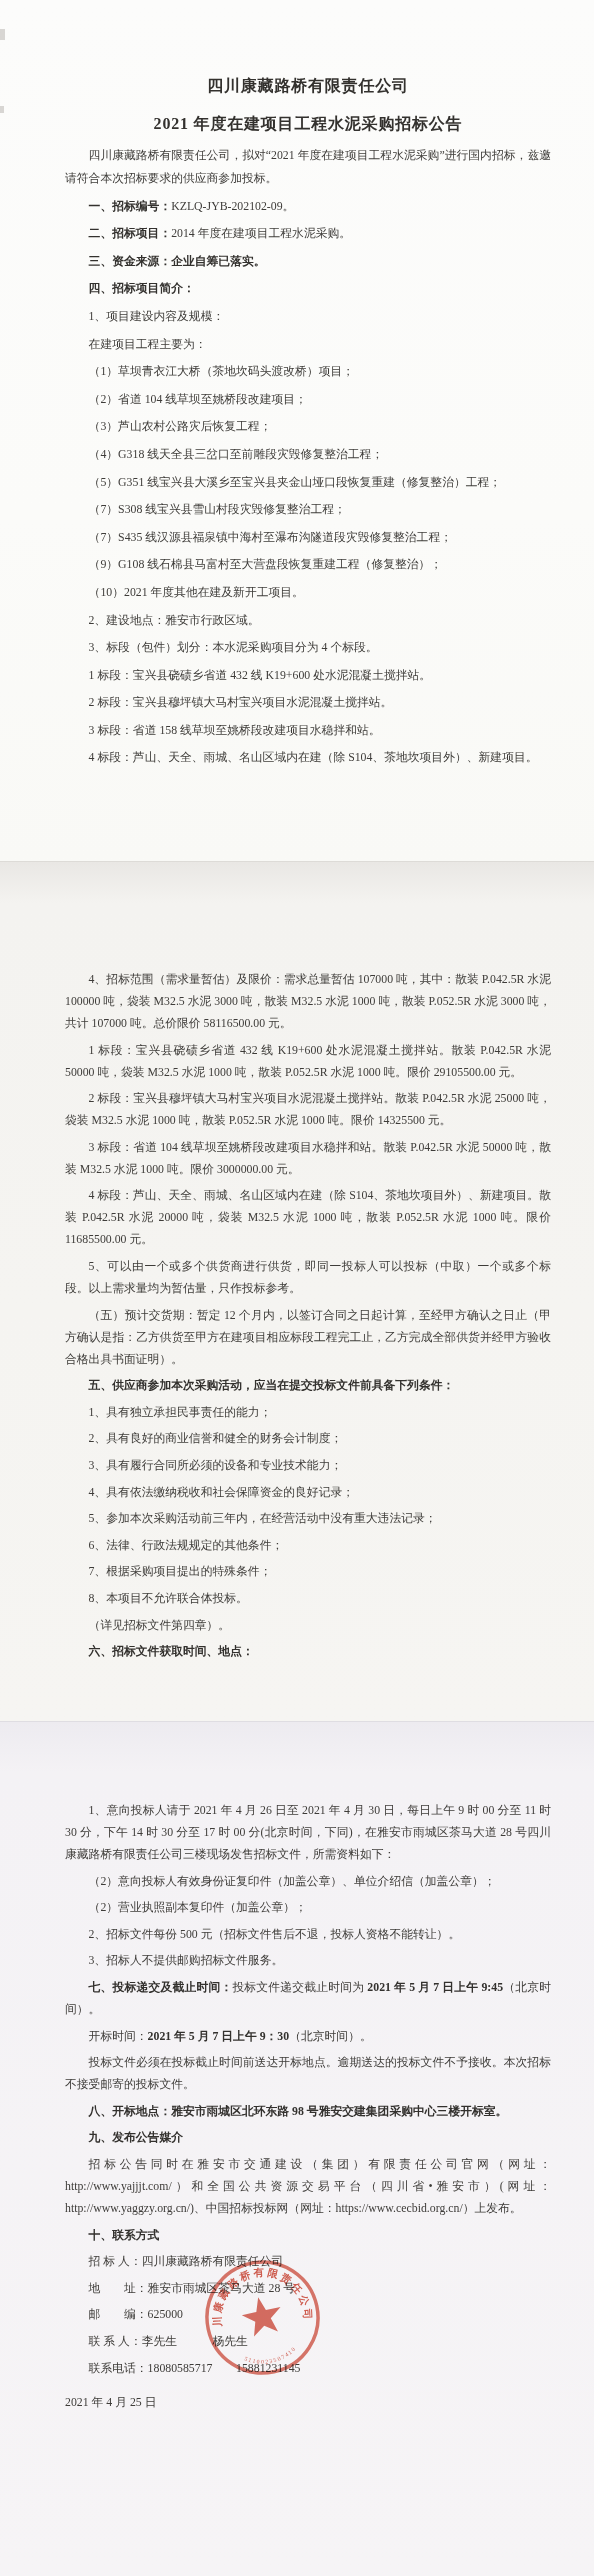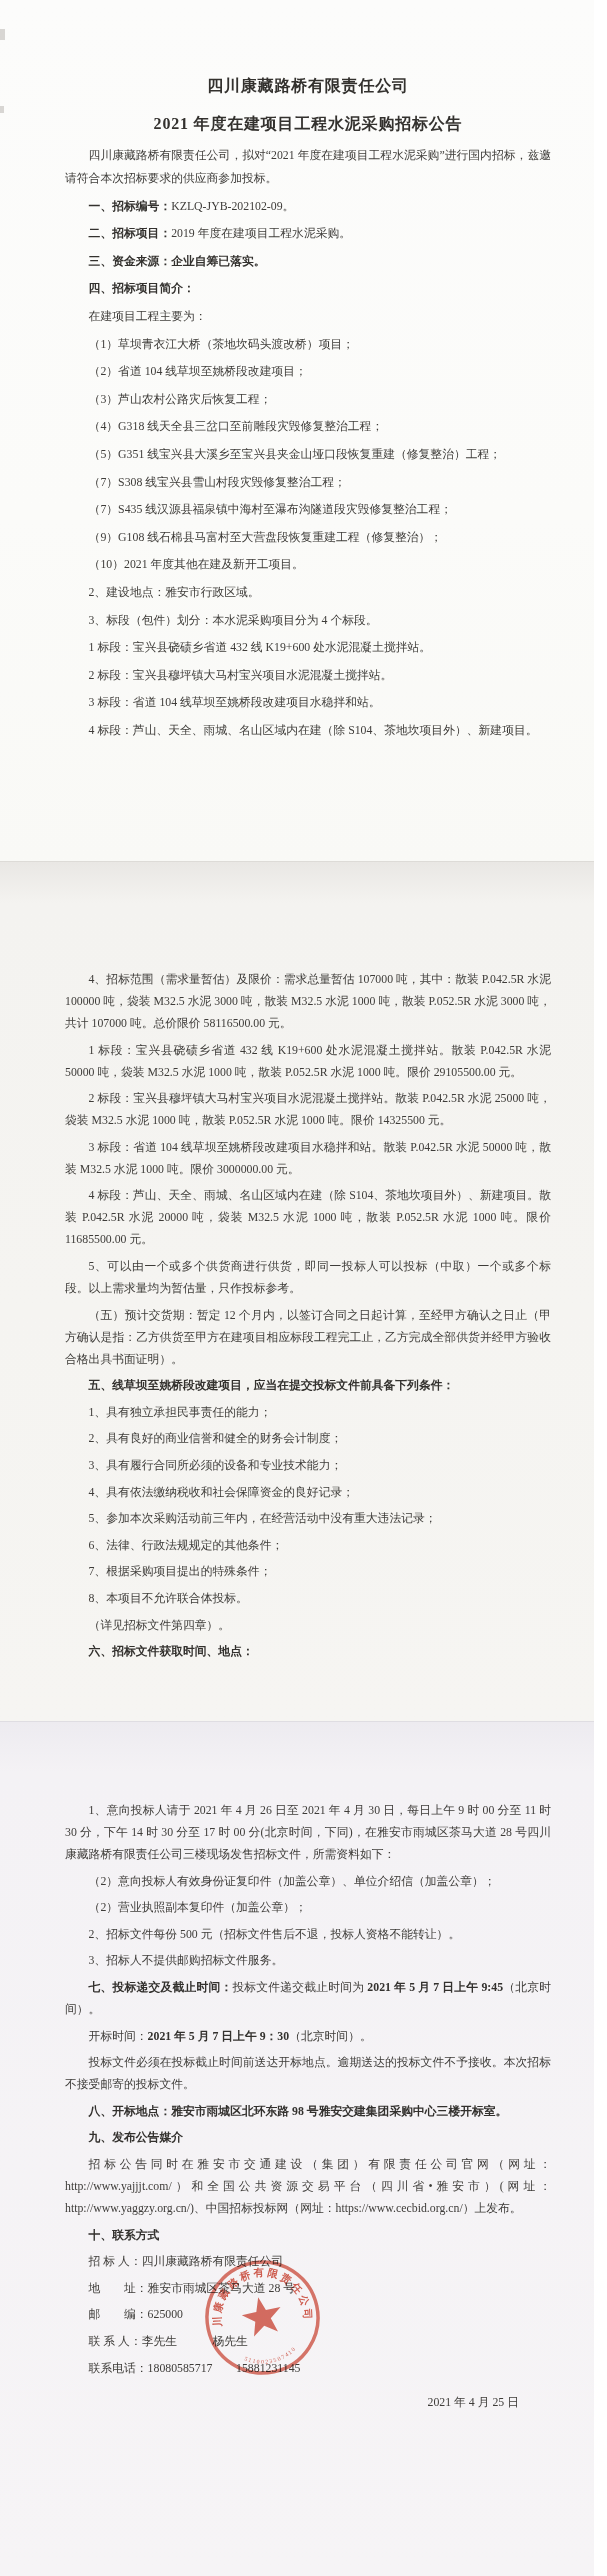--- a/index.html
+++ b/index.html
@@ -6,69 +6,70 @@
   body{width:607px;font-family:"Liberation Serif","DejaVu Serif",serif;color:#3e3c39;}
   .canvas{position:relative;width:594px;height:2576px;background:#fdfdfc;overflow:hidden;}
   .page{position:relative;box-sizing:border-box;padding-left:65px;padding-right:43px;overflow:hidden;}
   .page-1{height:861px;padding-top:68px;background:linear-gradient(180deg,#fcfcfb 0,#fbfbf9 60%,#f9f9f6 100%);}
   .page-2{height:860px;padding-top:106px;background:linear-gradient(180deg,#e9e7e4 0,#f4f3f0 41px,#f6f5f2 100%);border-top:0.8px solid #dddbd7;}
   .page-3{height:855px;padding-top:77px;background:linear-gradient(180deg,#edebf0 0,#f4f2f5 50px,#f6f4f6 100%);border-top:0.8px solid #dfdde2;}
   .block{font-size:11.8px;line-height:22px;text-align:justify;text-indent:2em;margin:0 0 4.6px 0;}
   .page-1 .block{line-height:23px;margin-bottom:4.6px;}
   .block .b{font-weight:bold;color:#33312e;}
   .block.title{text-align:center;text-indent:0;font-size:16px;font-weight:bold;letter-spacing:0.8px;line-height:35px;margin-bottom:3px;color:#323030;}
-  .block.date{text-align:right;text-indent:0;padding-right:32px;margin-top:12px;}
+  .block.date{text-align:left;text-indent:0;padding-right:32px;margin-top:12px;}
   .scan-artifact{position:absolute;background:#b9b7b3;opacity:.55;}
   .artifact-1{left:0;top:29px;width:5.3px;height:10.6px;}
   .artifact-2{left:0;top:106px;width:3.8px;height:6.8px;}
   .seal{position:absolute;left:197px;top:530px;width:131px;height:131px;transform:rotate(-12deg);opacity:.85;mix-blend-mode:multiply;pointer-events:none;}
   .seal text{font-family:"Liberation Serif","DejaVu Serif",serif;}
 </style>
 </head>
 <body>
 
 <div class="canvas">
 
   <div class="page page-1">
     <div class="scan-artifact artifact-1"></div>
     <div class="scan-artifact artifact-2"></div>
   <div class="block title"><span class="b">四川康藏路桥有限责任公司</span></div>
       <div class="block title"><span class="b">2021 年度在建项目工程水泥采购招标公告</span></div>
       <div class="block p"><span>四川康藏路桥有限责任公司，拟对“2021 年度在建项目工程水泥采购”进行国内招标，兹邀请符合本次招标要求的供应商参加投标。</span></div>
       <div class="block p"><span class="b">一、招标编号：</span><span>KZLQ-JYB-202102-09。</span></div>
-      <div class="block p"><span class="b">二、招标项目：</span><span>2019 年度在建项目工程水泥采购。</span></div>
+      <div class="block p"><span class="b">二、招标项目：</span><span>2014 年度在建项目工程水泥采购。</span></div>
       <div class="block p"><span class="b">三、资金来源：企业自筹已落实。</span></div>
       <div class="block p"><span class="b">四、招标项目简介：</span></div>
+      <div class="block p"><span>1、项目建设内容及规模：</span></div>
       <div class="block p"><span>在建项目工程主要为：</span></div>
       <div class="block p"><span>（1）草坝青衣江大桥（茶地坎码头渡改桥）项目；</span></div>
       <div class="block p"><span>（2）省道 104 线草坝至姚桥段改建项目；</span></div>
       <div class="block p"><span>（3）芦山农村公路灾后恢复工程；</span></div>
       <div class="block p"><span>（4）G318 线天全县三岔口至前雕段灾毁修复整治工程；</span></div>
       <div class="block p"><span>（5）G351 线宝兴县大溪乡至宝兴县夹金山垭口段恢复重建（修复整治）工程；</span></div>
       <div class="block p"><span>（7）S308 线宝兴县雪山村段灾毁修复整治工程；</span></div>
       <div class="block p"><span>（7）S435 线汉源县福泉镇中海村至瀑布沟隧道段灾毁修复整治工程；</span></div>
       <div class="block p"><span>（9）G108 线石棉县马富村至大营盘段恢复重建工程（修复整治）；</span></div>
       <div class="block p"><span>（10）2021 年度其他在建及新开工项目。</span></div>
       <div class="block p"><span>2、建设地点：雅安市行政区域。</span></div>
       <div class="block p"><span>3、标段（包件）划分：本水泥采购项目分为 4 个标段。</span></div>
       <div class="block p"><span>1 标段：宝兴县硗碛乡省道 432 线 K19+600 处水泥混凝土搅拌站。</span></div>
       <div class="block p"><span>2 标段：宝兴县穆坪镇大马村宝兴项目水泥混凝土搅拌站。</span></div>
-      <div class="block p"><span>3 标段：省道 104 线草坝至姚桥段改建项目水稳拌和站。</span></div>
+      <div class="block p"><span>3 标段：省道 158 线草坝至姚桥段改建项目水稳拌和站。</span></div>
       <div class="block p"><span>4 标段：芦山、天全、雨城、名山区域内在建（除 S104、茶地坎项目外）、新建项目。</span></div>
     </div>
 
   <div class="page page-2">
       <div class="block p"><span>4、招标范围（需求量暂估）及限价：需求总量暂估 107000 吨，其中：散装 P.042.5R 水泥 100000 吨，袋装 M32.5 水泥 3000 吨，散装 M32.5 水泥 1000 吨，散装 P.052.5R 水泥 3000 吨，共计 107000 吨。总价限价 58116500.00 元。</span></div>
       <div class="block p"><span>1 标段：宝兴县硗碛乡省道 432 线 K19+600 处水泥混凝土搅拌站。散装 P.042.5R 水泥 50000 吨，袋装 M32.5 水泥 1000 吨，散装 P.052.5R 水泥 1000 吨。限价 29105500.00 元。</span></div>
       <div class="block p"><span>2 标段：宝兴县穆坪镇大马村宝兴项目水泥混凝土搅拌站。散装 P.042.5R 水泥 25000 吨，袋装 M32.5 水泥 1000 吨，散装 P.052.5R 水泥 1000 吨。限价 14325500 元。</span></div>
       <div class="block p"><span>3 标段：省道 104 线草坝至姚桥段改建项目水稳拌和站。散装 P.042.5R 水泥 50000 吨，散装 M32.5 水泥 1000 吨。限价 3000000.00 元。</span></div>
       <div class="block p"><span>4 标段：芦山、天全、雨城、名山区域内在建（除 S104、茶地坎项目外）、新建项目。散装 P.042.5R 水泥 20000 吨，袋装 M32.5 水泥 1000 吨，散装 P.052.5R 水泥 1000 吨。限价 11685500.00 元。</span></div>
       <div class="block p"><span>5、可以由一个或多个供货商进行供货，即同一投标人可以投标（中取）一个或多个标段。以上需求量均为暂估量，只作投标参考。</span></div>
       <div class="block p"><span>（五）预计交货期：暂定 12 个月内，以签订合同之日起计算，至经甲方确认之日止（甲方确认是指：乙方供货至甲方在建项目相应标段工程完工止，乙方完成全部供货并经甲方验收合格出具书面证明）。</span></div>
-      <div class="block p"><span class="b">五、线草坝至姚桥段改建项目，应当在提交投标文件前具备下列条件：</span></div>
+      <div class="block p"><span class="b">五、供应商参加本次采购活动，应当在提交投标文件前具备下列条件：</span></div>
       <div class="block p"><span>1、具有独立承担民事责任的能力；</span></div>
       <div class="block p"><span>2、具有良好的商业信誉和健全的财务会计制度；</span></div>
       <div class="block p"><span>3、具有履行合同所必须的设备和专业技术能力；</span></div>
       <div class="block p"><span>4、具有依法缴纳税收和社会保障资金的良好记录；</span></div>
       <div class="block p"><span>5、参加本次采购活动前三年内，在经营活动中没有重大违法记录；</span></div>
       <div class="block p"><span>6、法律、行政法规规定的其他条件；</span></div>
       <div class="block p"><span>7、根据采购项目提出的特殊条件；</span></div>
       <div class="block p"><span>8、本项目不允许联合体投标。</span></div>
       <div class="block p"><span>（详见招标文件第四章）。</span></div>
       <div class="block p"><span class="b">六、招标文件获取时间、地点：</span></div>

